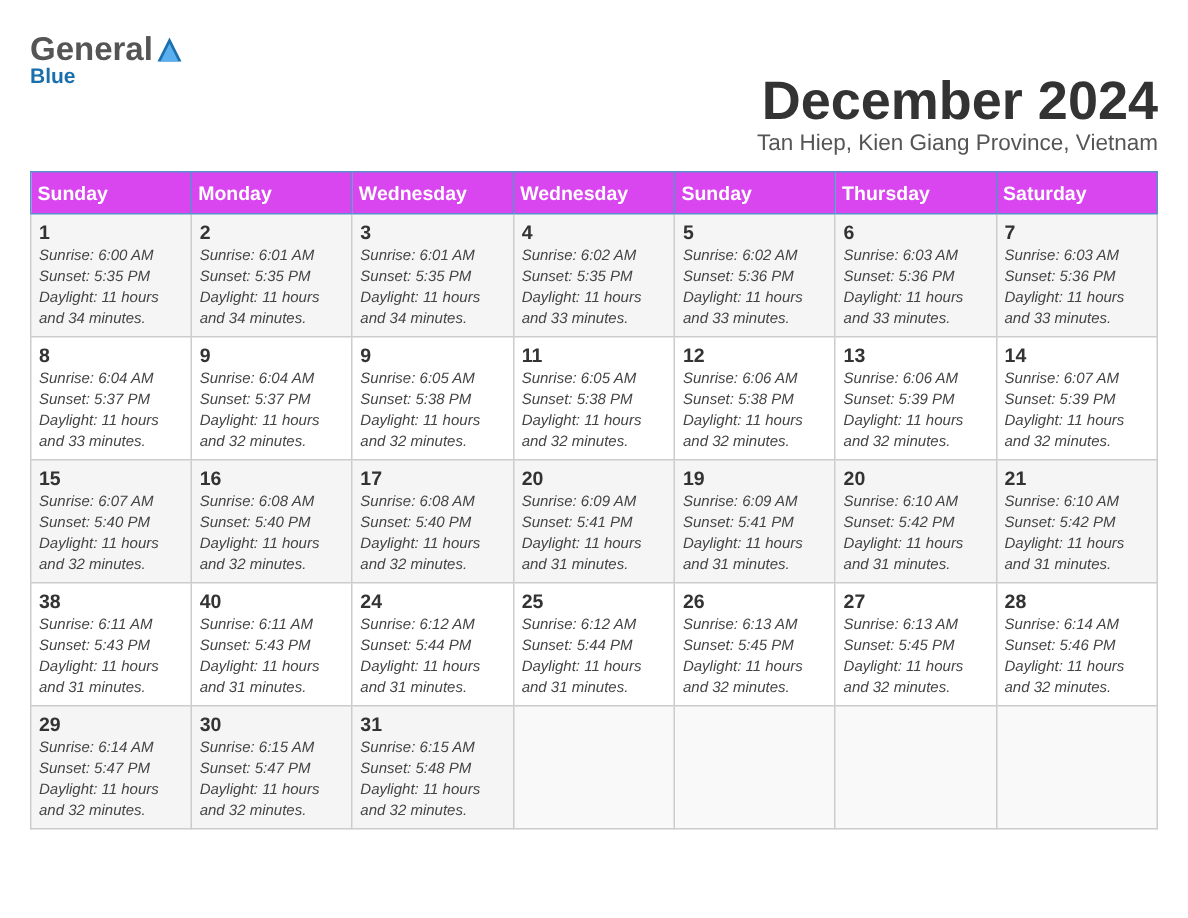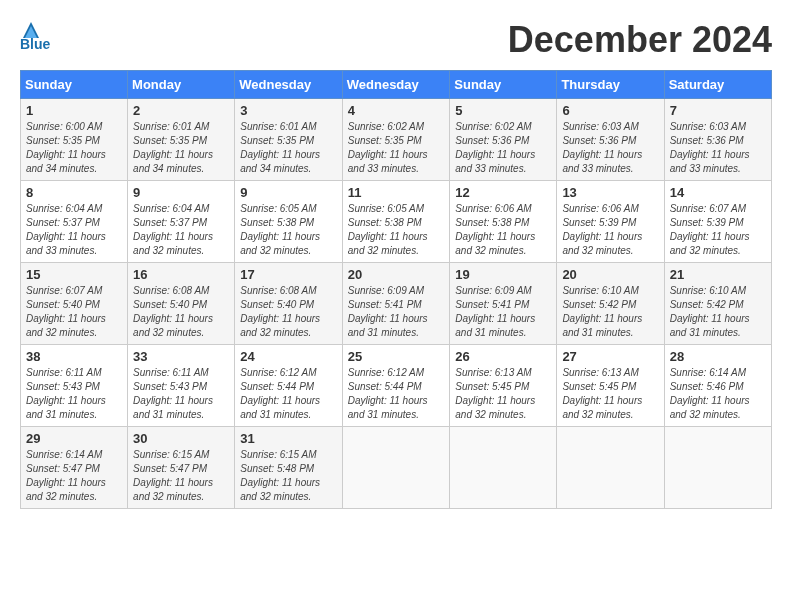--- a/index.html
+++ b/index.html
@@ -22,32 +22,33 @@
       align-items: flex-start;
     }
     .title-block {
       text-align: right;
     }
     .calendar-title {
       font-size: 36px;
       font-weight: bold;
       color: #333;
       line-height: 1.1;
+      margin-top: 27px;
     }
     .calendar-subtitle {
       font-size: 15px;
       color: #555;
     }
     .calendar {
       width: 100%;
       border-collapse: collapse;
       font-size: 11px;
     }
     .calendar thead th {
-      background: #3b82f6;
+      background: #d946ef;
       color: #fff;
       padding: 6px 4px;
       text-align: left;
       font-size: 13px;
       font-weight: bold;
       border: 1px solid #5a8fcd;
     }
     .calendar tbody td {
       vertical-align: top;
       padding: 4px 5px;
@@ -81,29 +82,31 @@
     .last-row td {
       border-bottom: 1px solid #ccc;
     }
   </style>
 </head>
 <body>
 
 <div class="header">
   <div class="logo">
     <div style="display:flex;align-items:center;">
+      <span style="font-size:22px;font-weight:bold;color:#555;">General</span>
       <svg width="20" height="20" viewBox="0 0 20 20" style="margin:0 1px;">
         <polygon points="10,2 18,18 2,18" fill="#1a6fad"></polygon>
         <polygon points="10,6 16,18 4,18" fill="#5aafef"></polygon>
       </svg>
     </div>
     <span style="font-size:14px;font-weight:bold;color:#1a6fad;margin-top:-4px;">Blue</span>
   </div>
   <div class="title-block">
     <div class="calendar-title">December 2024</div>
+    <div class="calendar-subtitle">Tan Hiep, Kien Giang Province, Vietnam</div>
   </div>
 </div>
 
 <table class="calendar">
   <thead>
     <tr>
     <th>Sunday</th>
         <th>Monday</th>
         <th>Wednesday</th>
         <th>Wednesday</th>
@@ -202,21 +205,21 @@
           <span class="day-num">21</span>
           <div class="day-info">Sunrise: 6:10 AM<br>Sunset: 5:42 PM<br>Daylight: 11 hours and 31 minutes.</div>
         </td>
       </tr>
       <tr>
         <td>
           <span class="day-num">38</span>
           <div class="day-info">Sunrise: 6:11 AM<br>Sunset: 5:43 PM<br>Daylight: 11 hours and 31 minutes.</div>
         </td>
         <td>
-          <span class="day-num">33</span>
+          <span class="day-num">40</span>
           <div class="day-info">Sunrise: 6:11 AM<br>Sunset: 5:43 PM<br>Daylight: 11 hours and 31 minutes.</div>
         </td>
         <td>
           <span class="day-num">24</span>
           <div class="day-info">Sunrise: 6:12 AM<br>Sunset: 5:44 PM<br>Daylight: 11 hours and 31 minutes.</div>
         </td>
         <td>
           <span class="day-num">25</span>
           <div class="day-info">Sunrise: 6:12 AM<br>Sunset: 5:44 PM<br>Daylight: 11 hours and 31 minutes.</div>
         </td>

